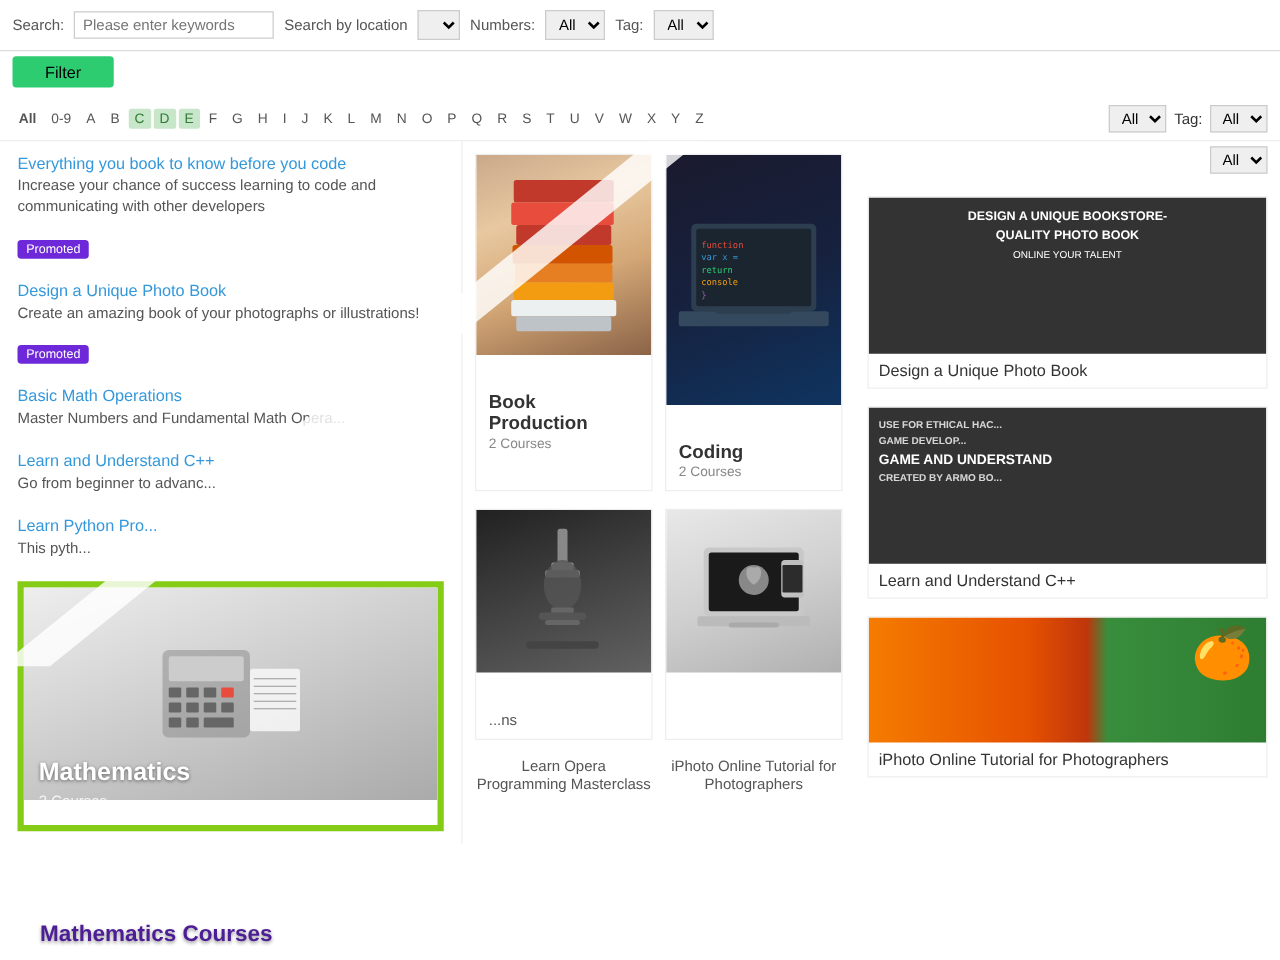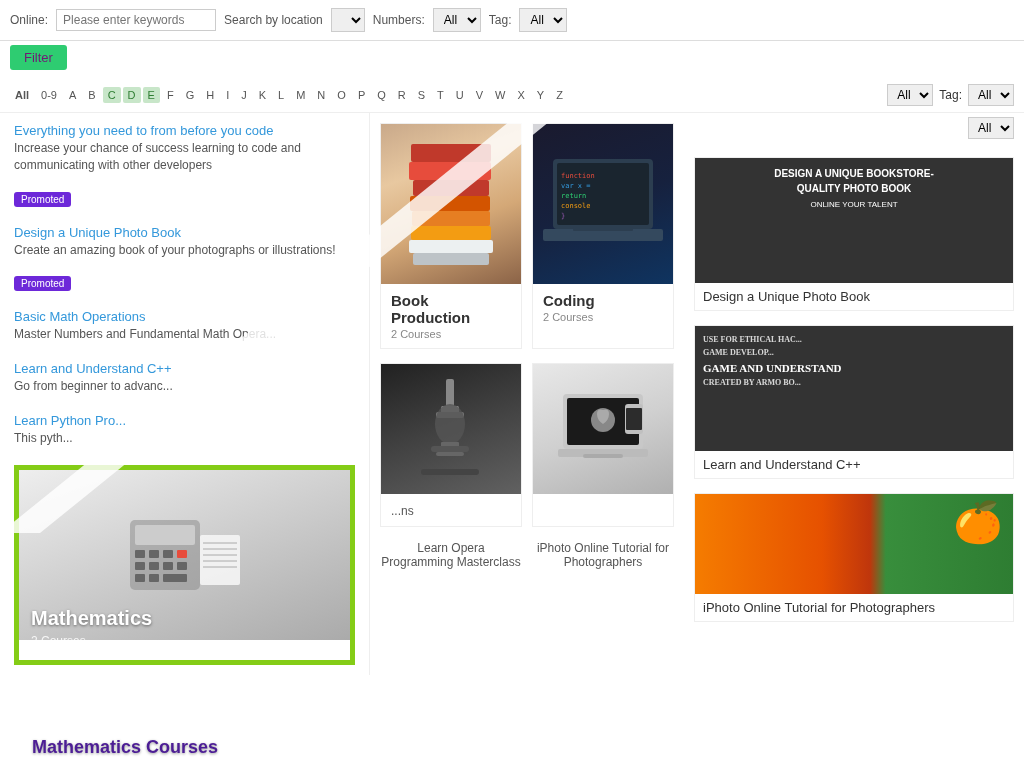--- a/index.html
+++ b/index.html
@@ -21,23 +21,23 @@
       font-size: 12px;
       width: 160px;
     }
     .search-bar select {
       border: 1px solid #ccc;
       padding: 3px 6px;
       font-size: 12px;
     }
     .filter-btn {
       background: #2ecc71;
-      color: #701a75;
+      color: #000000;
       border: none;
-      padding: 5px 14px;
+      padding: 5px 26px;
       font-size: 13px;
       cursor: pointer;
       border-radius: 3px;
       margin-top: 4px;
     }
 
     
     .alphabet-bar {
       display: flex;
       align-items: center;
@@ -92,20 +92,21 @@
     }
 
     .card {
       background: #fff;
       border: 1px solid #eee;
       overflow: hidden;
       flex: 1;
     }
     .card-body {
       padding: 8px 10px;
+      margin-top: 21px;
     }
     .card-title {
       font-size: 15px;
       font-weight: bold;
       color: #333;
     }
     .card-subtitle {
       font-size: 11px;
       color: #888;
       margin-top: 2px;
@@ -194,21 +195,21 @@
       position: relative;
     }
   </style>
 </head>
 <body>
 
 <div class="page-wrapper">
 
   <div class="top-controls">
     <div class="search-bar">
-      <label>Online:</label>
+      <label>Search:</label>
       <input type="text" placeholder="Please enter keywords" style="">
       <label>Search by location</label>
       <select>
         <option></option>
       </select>
       <label>Numbers:</label>
       <select>
         <option>All</option>
       </select>
       <label>Tag:</label>
@@ -260,21 +261,21 @@
         </select>
       </div>
     </div>
   </div>
 
   <div class="content-area">
 
     <div class="left-panel">
 
       <div class="course-item">
-        <a class="course-title">Everything you need to from before you code</a>
+        <a class="course-title">Everything you book to know before you code</a>
         <div class="course-desc">Increase your chance of success learning to code and communicating with other developers</div>
         <span class="promoted-badge">Promoted</span>
       </div>
 
       <div class="course-item">
         <a class="course-title">Design a Unique Photo Book</a>
         <div class="course-desc">Create an amazing book of your photographs or illustrations!</div>
         <span class="promoted-badge">Promoted</span>
       </div>
 
@@ -342,21 +343,21 @@
               <rect x="22" y="119" width="76" height="12" rx="2" fill="#bdc3c7"></rect>
             </svg>
           </div>
           <div class="card-body">
             <div class="card-title">Book Production</div>
             <div class="card-subtitle">2 Courses</div>
           </div>
         </div>
 
         <div class="card" style="flex:1;">
-          <div style="width:100%; height:160px; background: linear-gradient(160deg, #1a1a2e 0%, #16213e 50%, #0f3460 100%); position:relative; overflow:hidden; display:flex; align-items:center; justify-content:center;text-align:center;">
+          <div style="width:100%; height:200px; background: linear-gradient(160deg, #1a1a2e 0%, #16213e 50%, #0f3460 100%); position:relative; overflow:hidden; display:flex; align-items:center; justify-content:center;text-align:center;">
 
             <svg width="140" height="120" viewBox="0 0 140 120">
               <rect x="20" y="15" width="100" height="70" rx="4" fill="#2c3e50"></rect>
               <rect x="24" y="19" width="92" height="62" rx="2" fill="#1a252f"></rect>
 
               <text x="28" y="34" font-family="monospace" font-size="7" fill="#e74c3c">function</text>
               <text x="28" y="44" font-family="monospace" font-size="7" fill="#3498db">  var x =</text>
               <text x="28" y="54" font-family="monospace" font-size="7" fill="#2ecc71">  return</text>
               <text x="28" y="64" font-family="monospace" font-size="7" fill="#f39c12">  console</text>
               <text x="28" y="74" font-family="monospace" font-size="7" fill="#9b59b6">}</text>
@@ -432,21 +433,21 @@
           <div style="font-size:10px; font-weight:bold; line-height:1.5; color:#fff;">
             DESIGN A UNIQUE BOOKSTORE-<br>QUALITY PHOTO BOOK<br>
             <span style="font-size:8px; font-weight:normal;">ONLINE YOUR TALENT</span>
           </div>
         </div>
         <div class="detail-title">Design a Unique Photo Book</div>
       </div>
 
       <div class="detail-card">
         <div class="detail-img img-cpp">
-          <div style="font-size:9px; font-weight:bold; line-height:1.6; color:#fff; text-align:left;font-family:Liberation Serif, serif;">
+          <div style="font-size:9px; font-weight:bold; line-height:1.6; color:#fff; text-align:left;">
             <div style="font-size:8px; opacity:0.8;">USE FOR ETHICAL HAC...</div>
             <div style="font-size:8px; opacity:0.8;">GAME DEVELOP...</div>
             <div style="font-size:11px; font-weight:bold;">GAME AND UNDERSTAND</div>
             <div style="font-size:8px; opacity:0.8;">CREATED BY ARMO BO...</div>
           </div>
         </div>
         <div class="detail-title">Learn and Understand C++</div>
       </div>
 
       <div class="detail-card">

